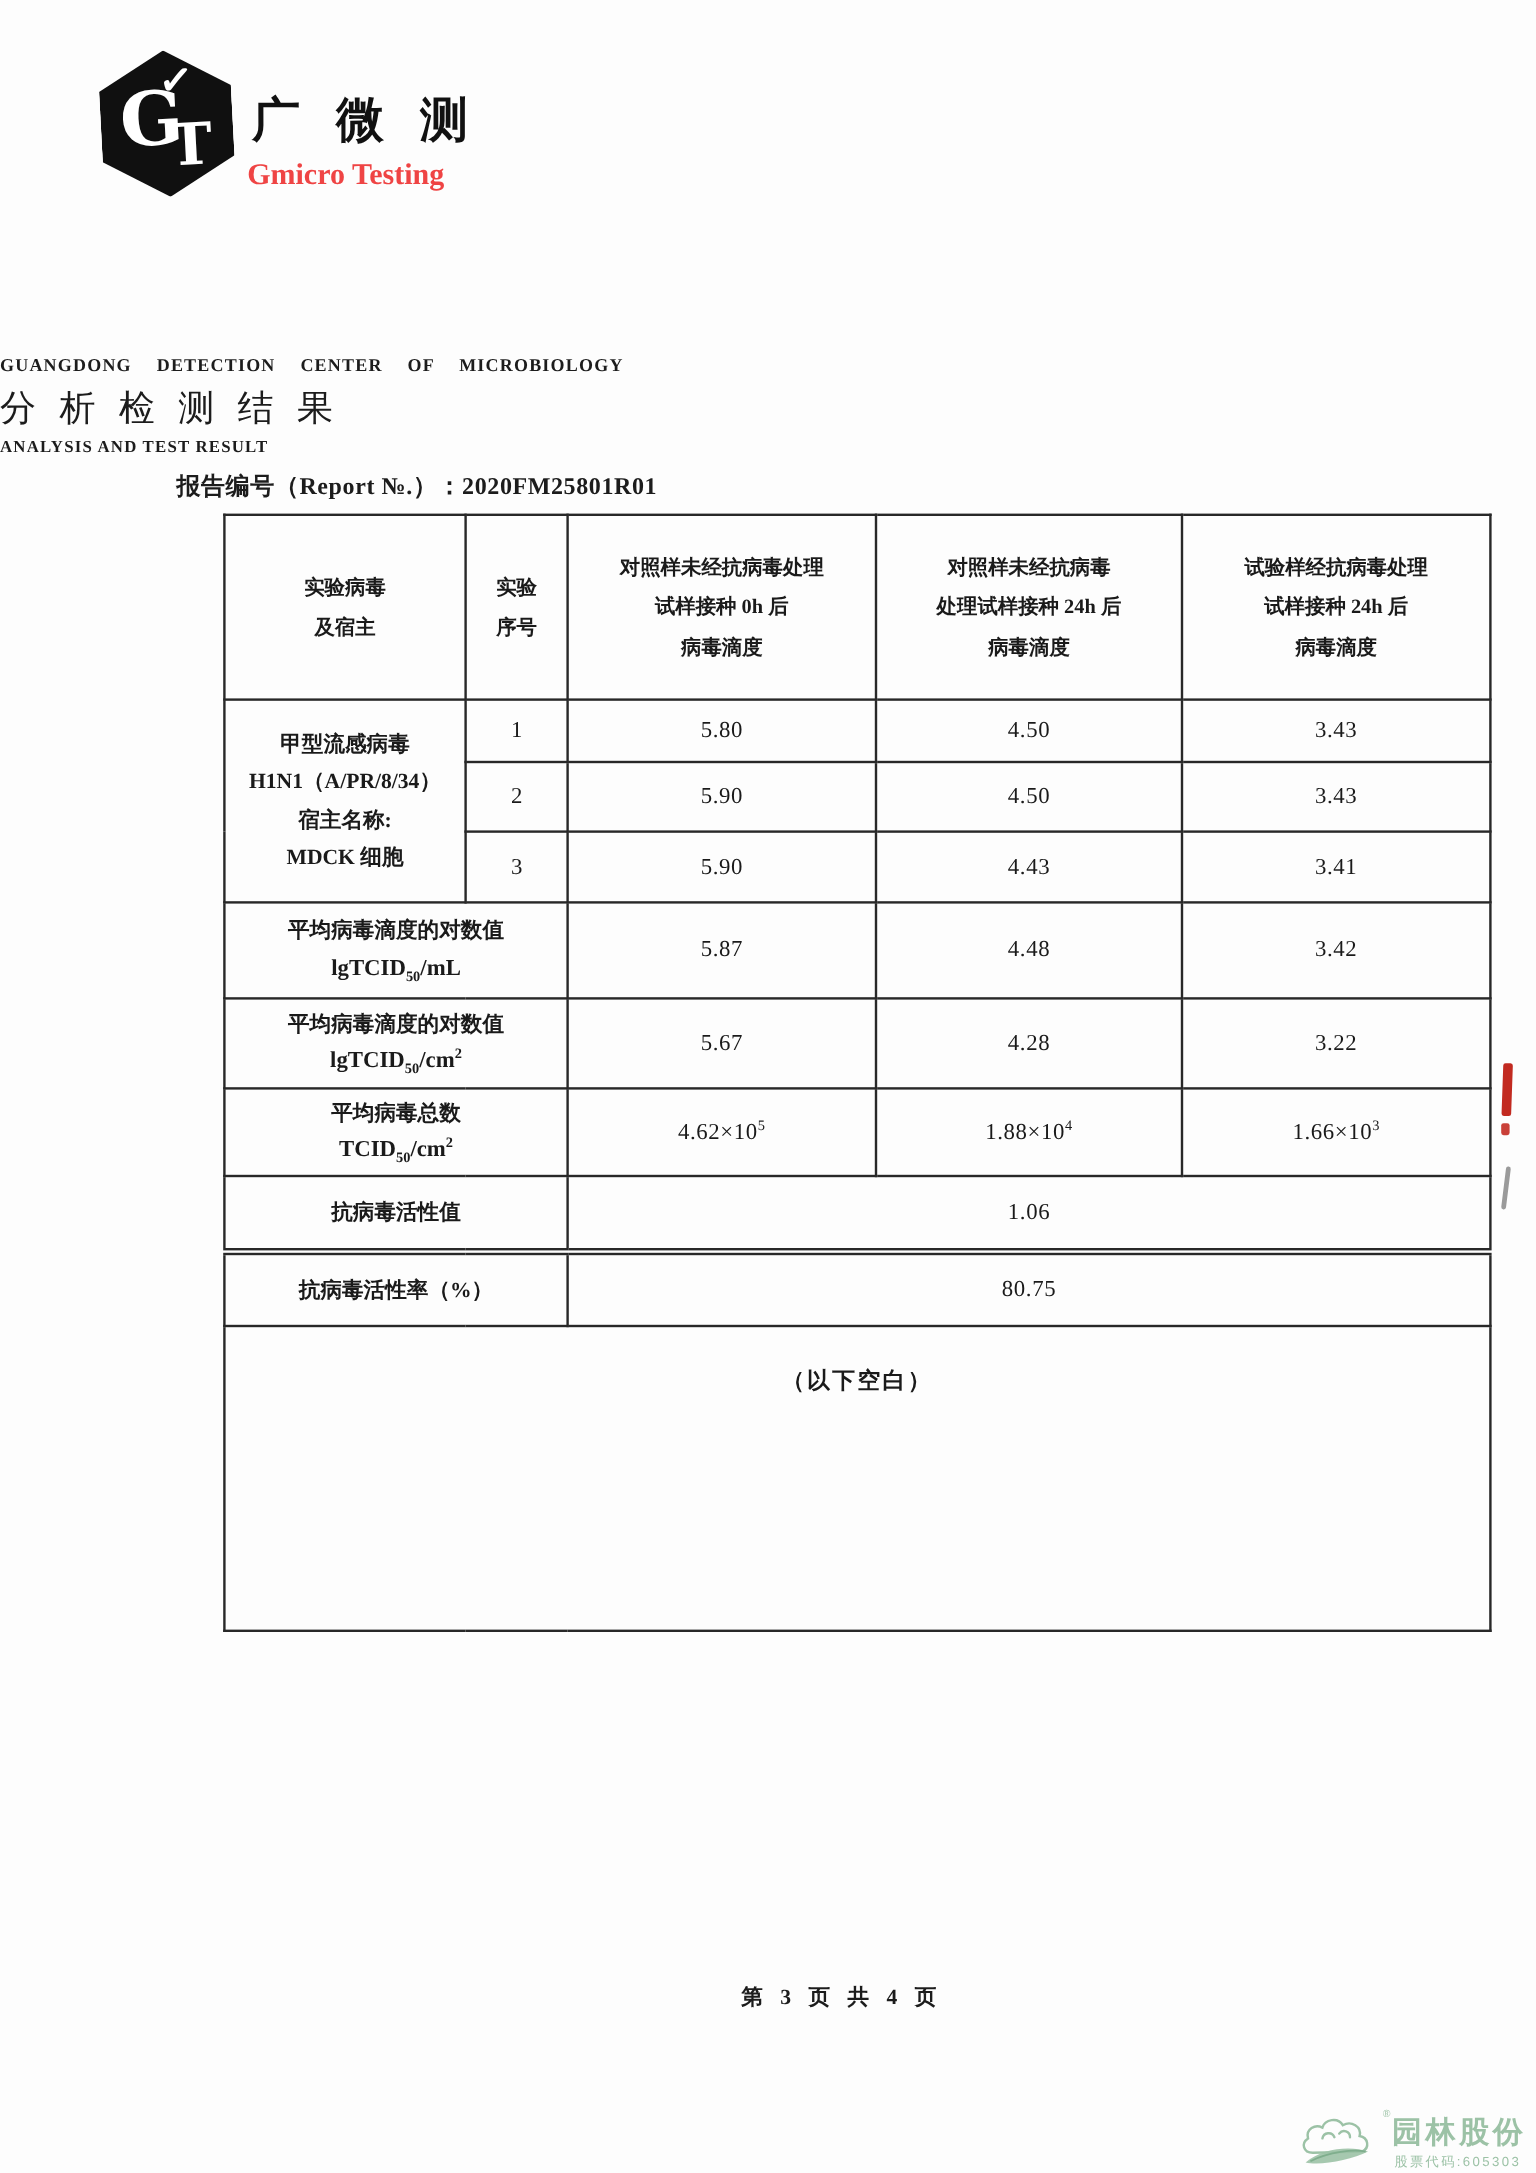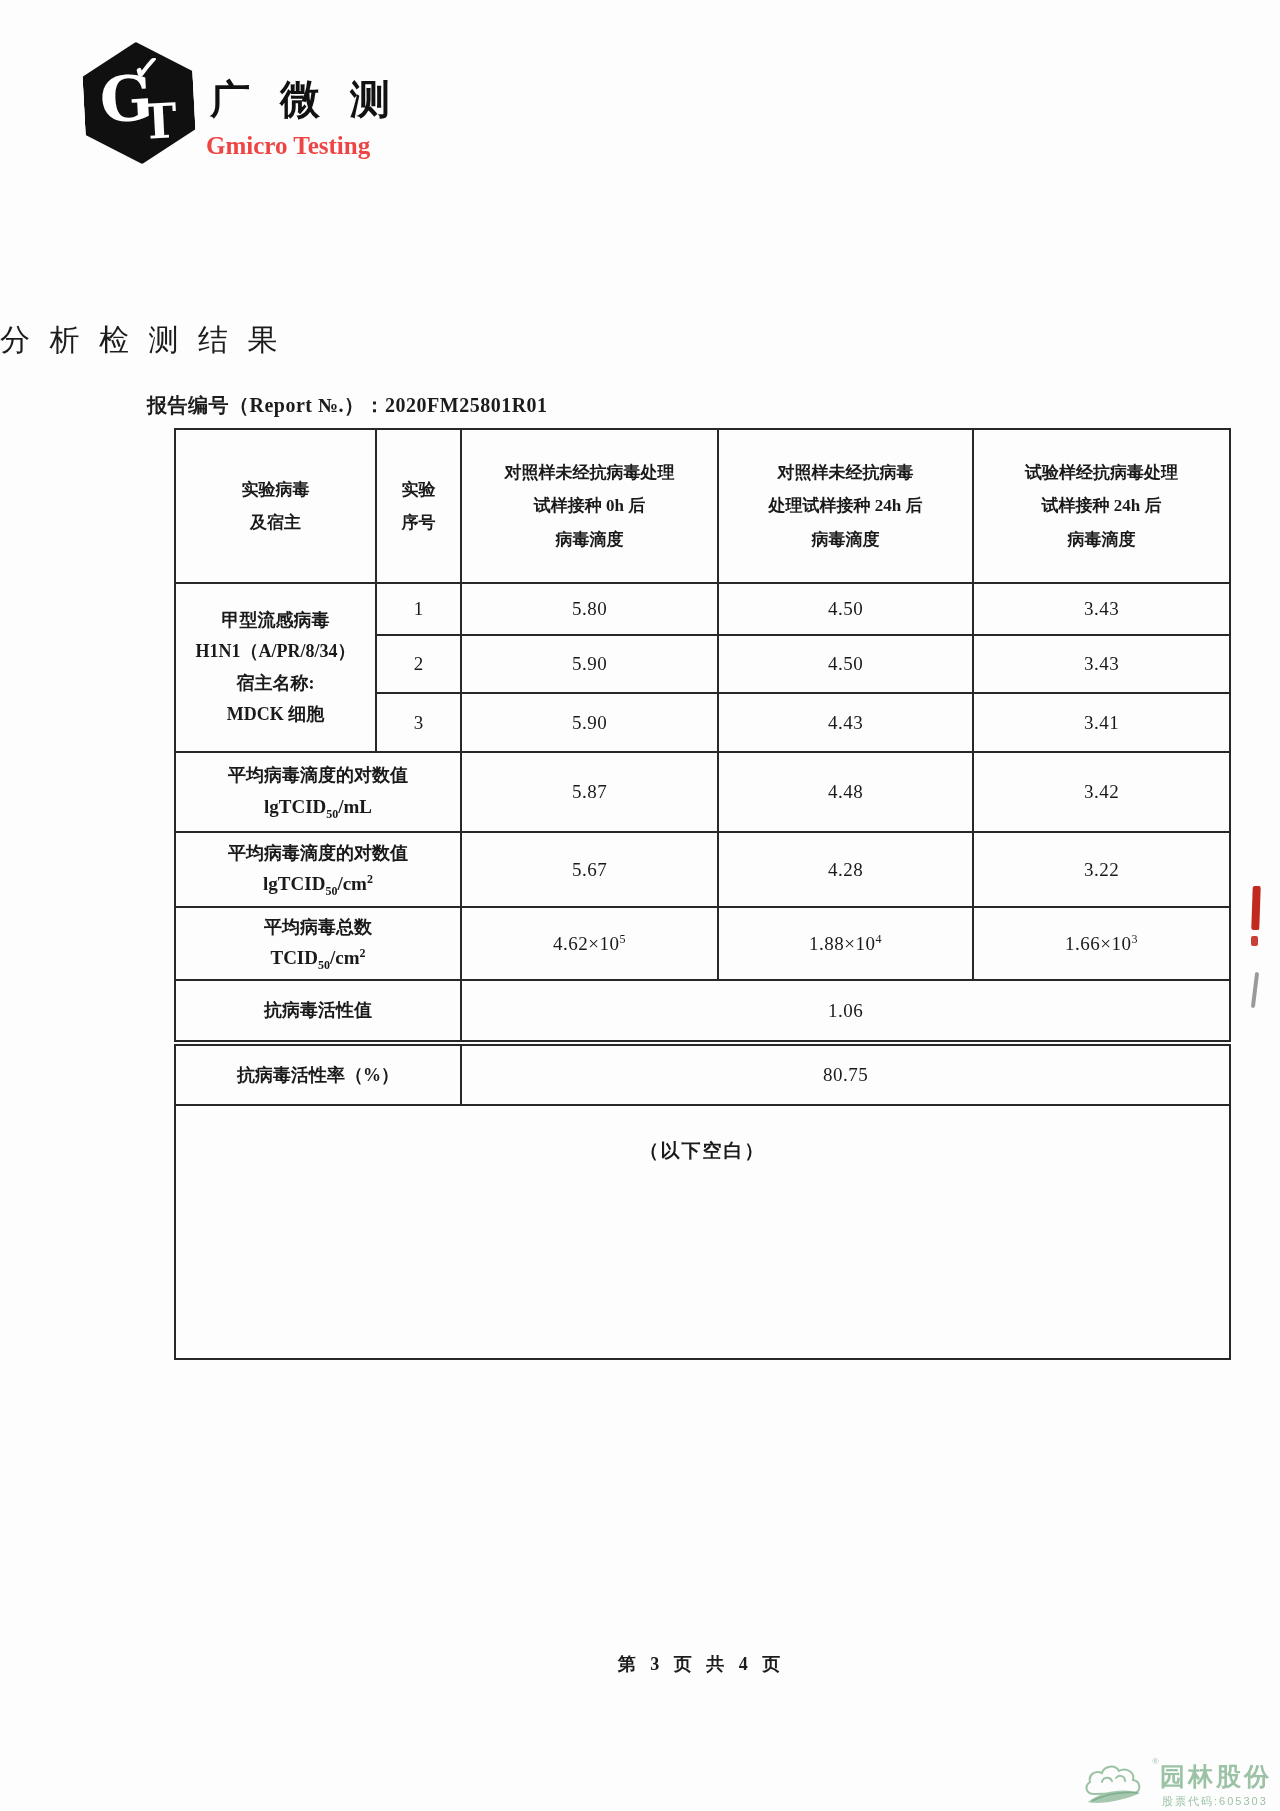--- a/index.html
+++ b/index.html
@@ -20,21 +20,21 @@
   .hex-t { left:56px; top:56px; font-size:48px; font-family:"DejaVu Serif",serif; }
   .hex-check { left:50px; top:10px; font-size:34px; transform:rotate(6deg); }
   .logo-cn { position:absolute; left:126px; top:32px; font-size:40px; font-weight:bold; letter-spacing:10px; color:#111; }
   .logo-en { position:absolute; left:122px; top:92px; font-size:25px; font-weight:bold; color:#ef4444; }
   .org-cn  { position:absolute; left:0; top:228px; width:100%; font-size:33px; font-weight:bold; letter-spacing:3px; }
   .org-en  { position:absolute; left:0; top:297px; width:100%; font-size:15px; font-weight:bold; letter-spacing:1px; word-spacing:16px; }
   .doc-cn  { position:absolute; left:0; top:320px; width:100%; font-size:30px; font-weight:normal; letter-spacing:6px; }
   .doc-en  { position:absolute; left:0; top:366px; width:100%; font-size:14px; font-weight:bold; letter-spacing:1px; }
   .report-no { position:absolute; left:147px; top:392px; font-size:20px; font-weight:600; letter-spacing:0.5px; }
   
-  .tblwrap { position:absolute; left:174px; top:428px; }
+  .tblwrap { position:absolute; left:186px; top:428px; }
   table { border-collapse:collapse; table-layout:fixed; width:1055px; }
   td,th { border:2px solid #282828; text-align:center; vertical-align:middle;
           font-size:19px; color:#1a1a1a; padding:2px; }
   th { font-weight:600; font-size:17px; line-height:1.95; }
   .pre { white-space:pre-line; }
   .vhost { font-size:18px; font-weight:600; line-height:1.75; }
   .serial { font-size:19px; }
   .num { font-size:19px; letter-spacing:0.5px; }
   .label-cell { font-size:18px; font-weight:600; line-height:1.7; }
   .unit-line { font-weight:600; font-size:19px; }
@@ -62,21 +62,23 @@
   <div class="logo">
     <div class="hex">
       <span class="hex-g">G</span>
       <span class="hex-t">T</span>
       <span class="hex-check">✓</span>
     </div>
     <div class="logo-cn">广 微 测</div>
     <div class="logo-en">Gmicro Testing</div>
   </div>
 
+  <div class="org-en">GUANGDONG DETECTION CENTER OF MICROBIOLOGY</div>
   <div class="doc-cn">分 析 检 测 结 果</div>
+  <div class="doc-en">ANALYSIS AND TEST RESULT</div>
   <div class="report-no"><span>报告编号（Report №.）：</span><span>2020FM25801R01</span></div>
 
   <div class="tblwrap">
     <table>
       <colgroup>
         <col style="width:201px">
           <col style="width:85px">
           <col style="width:257px">
           <col style="width:255px">
           <col style="width:257px">

